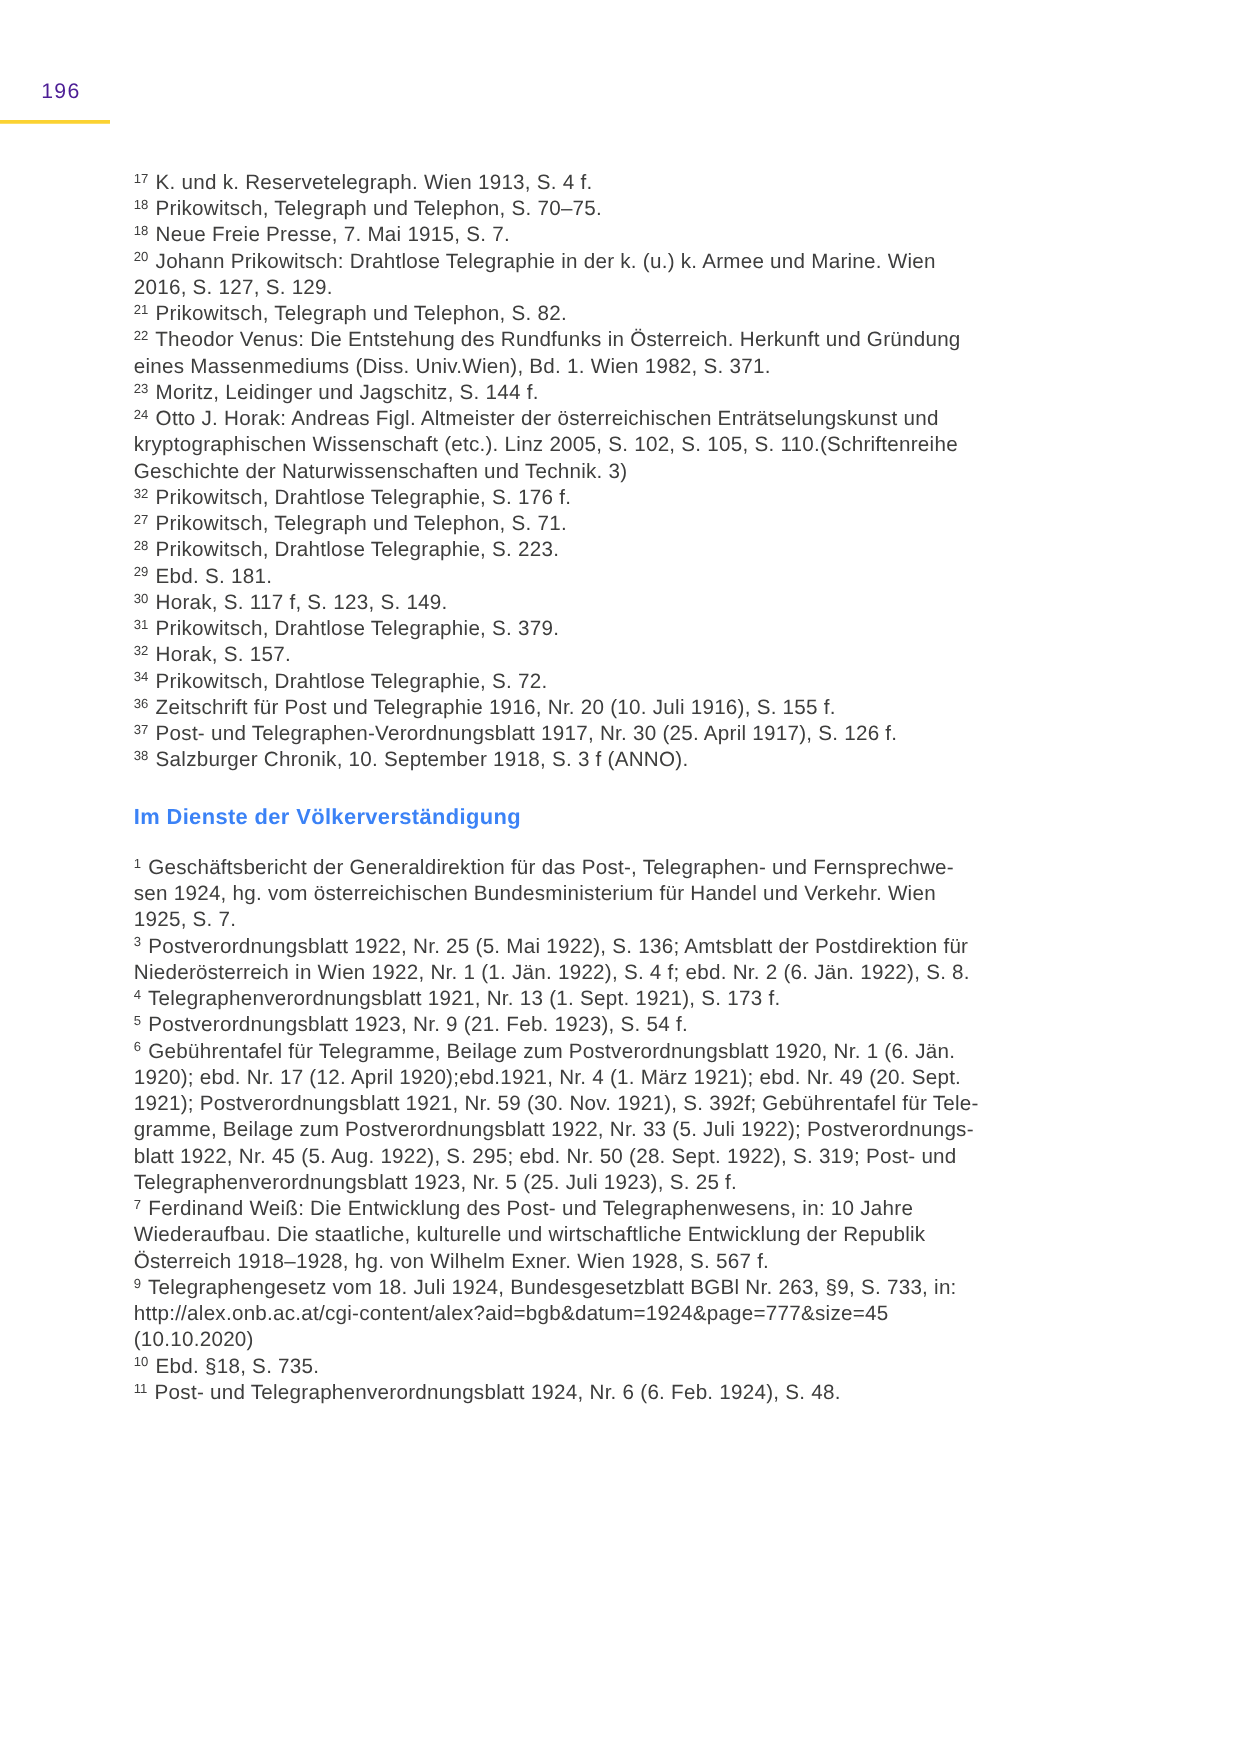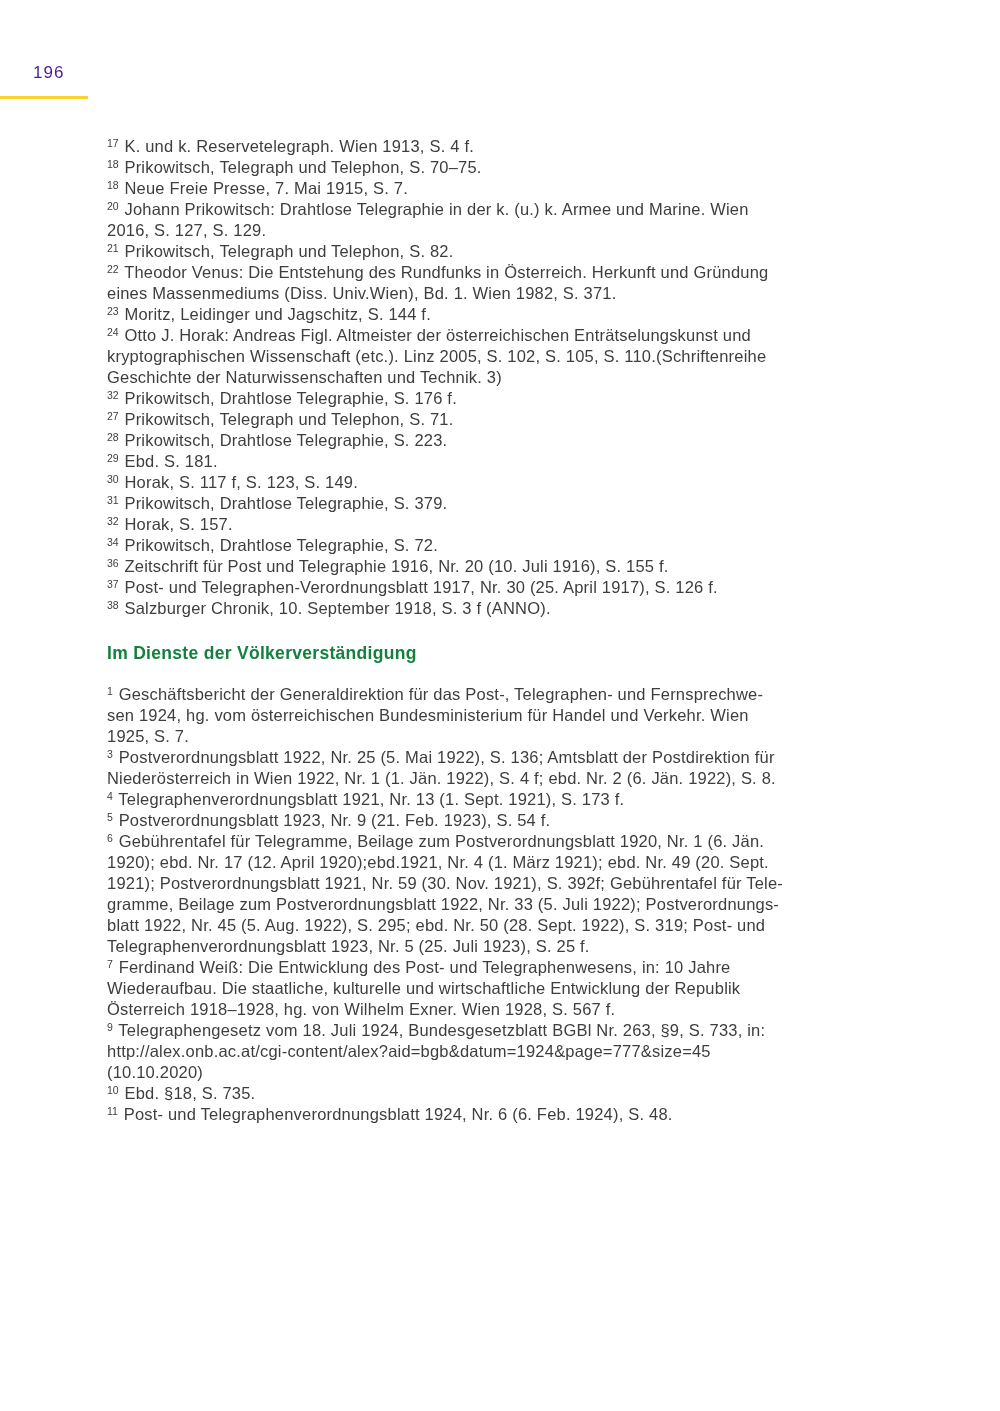--- a/index.html
+++ b/index.html
@@ -52,21 +52,21 @@
     top: -5.5px;
     letter-spacing: 0;
     margin-right: 1px;
   }
   h2.section-heading {
     margin: 22px 0 19px 0;
     font-size: 17.5px;
     line-height: 24px;
     font-weight: bold;
     letter-spacing: 0.3px;
-    color: #15803d;
+    color: #3b82f6;
   }
 </style>
 </head>
 <body>
 
 <header>
   <div class="page-number">196</div>
   <div class="page-rule"></div>
 </header>
 

